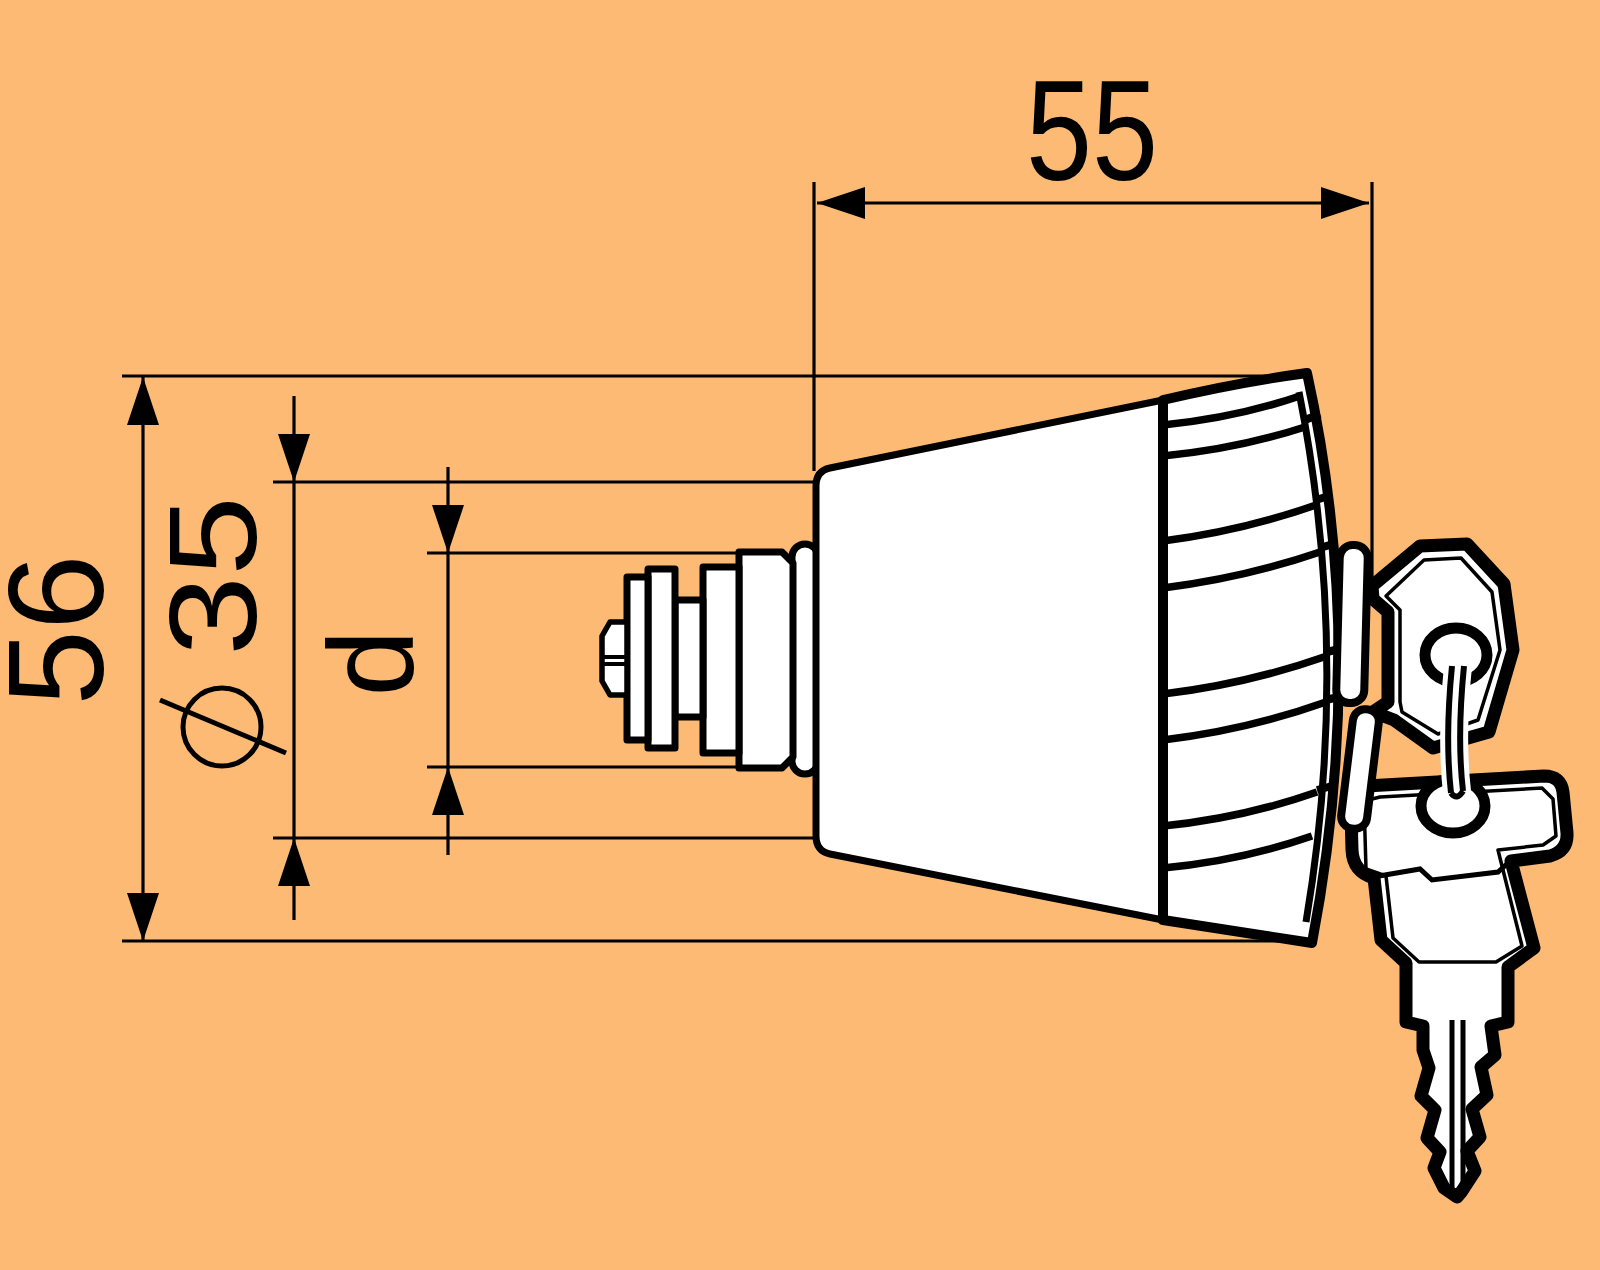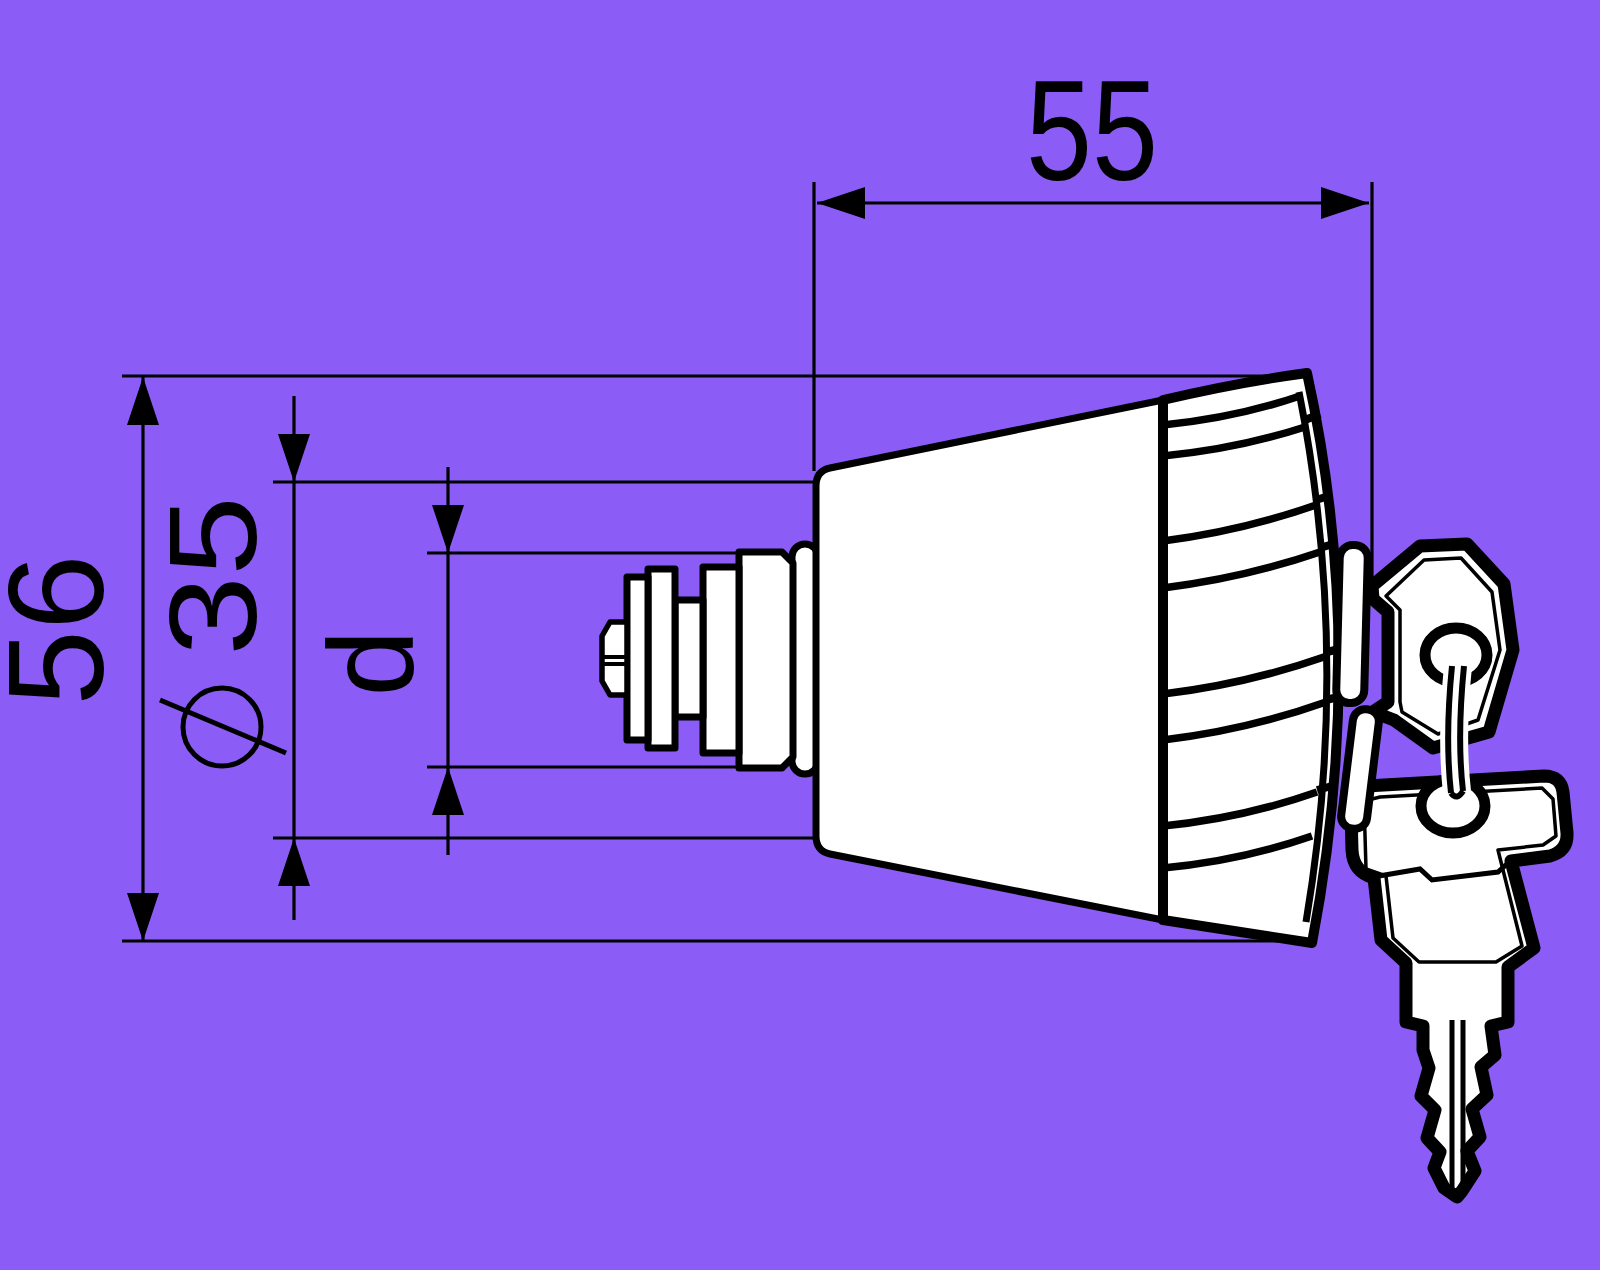--- a/index.html
+++ b/index.html
@@ -1,16 +1,16 @@
 <!DOCTYPE html>
 <html><head>
 <meta charset="utf-8">
 <style>
   html,body{margin:0;padding:0;background:#ffffff;}
-  .page{width:1600px;height:1270px;position:relative;background:#8b5cf6;overflow:hidden;}
+  .page{width:1600px;height:1270px;position:relative;background:#fdba74;overflow:hidden;}
   svg{display:block;}
   text{font-family:"Liberation Sans","DejaVu Sans",sans-serif;fill:#000;}
 </style>
 </head>
 <body>
 
 <div class="page">
 <svg width="1600" height="1270" viewBox="0 0 1600 1270">
 
   <g stroke="#000" stroke-width="3.2" fill="none">

